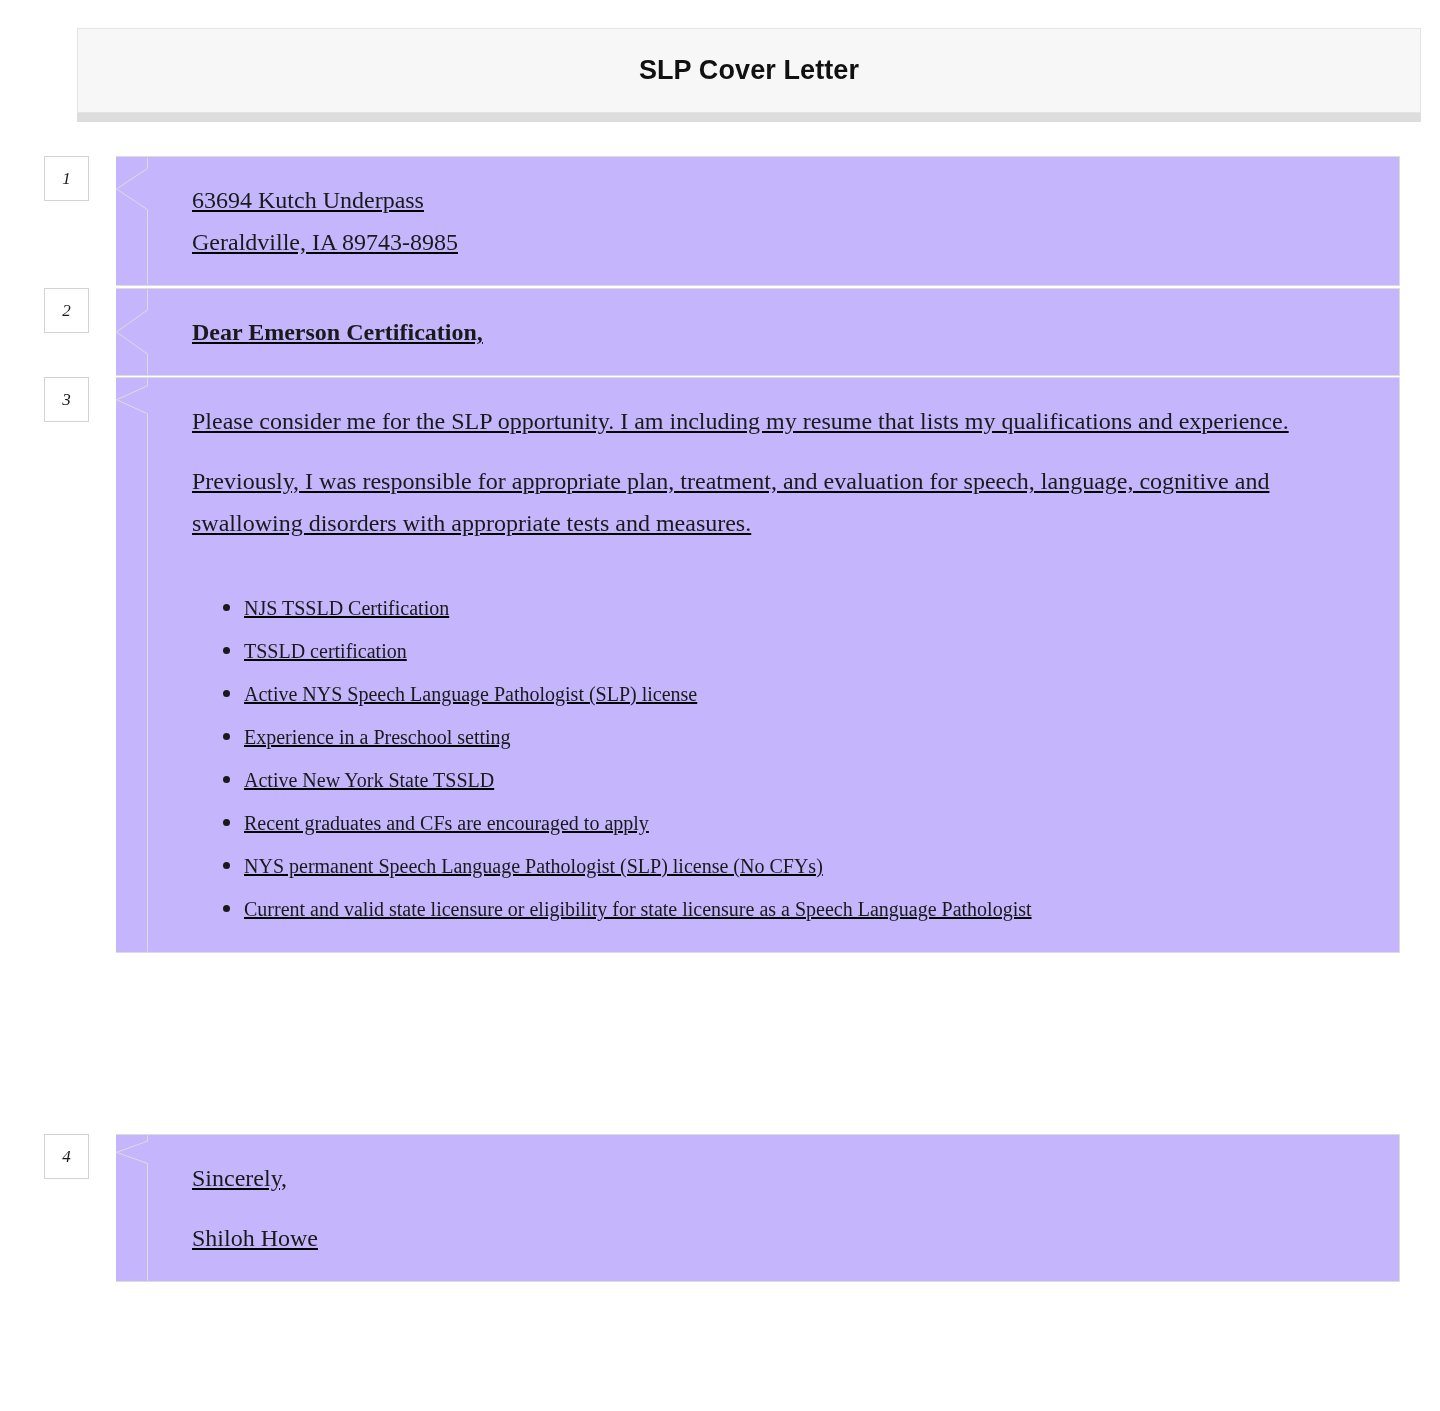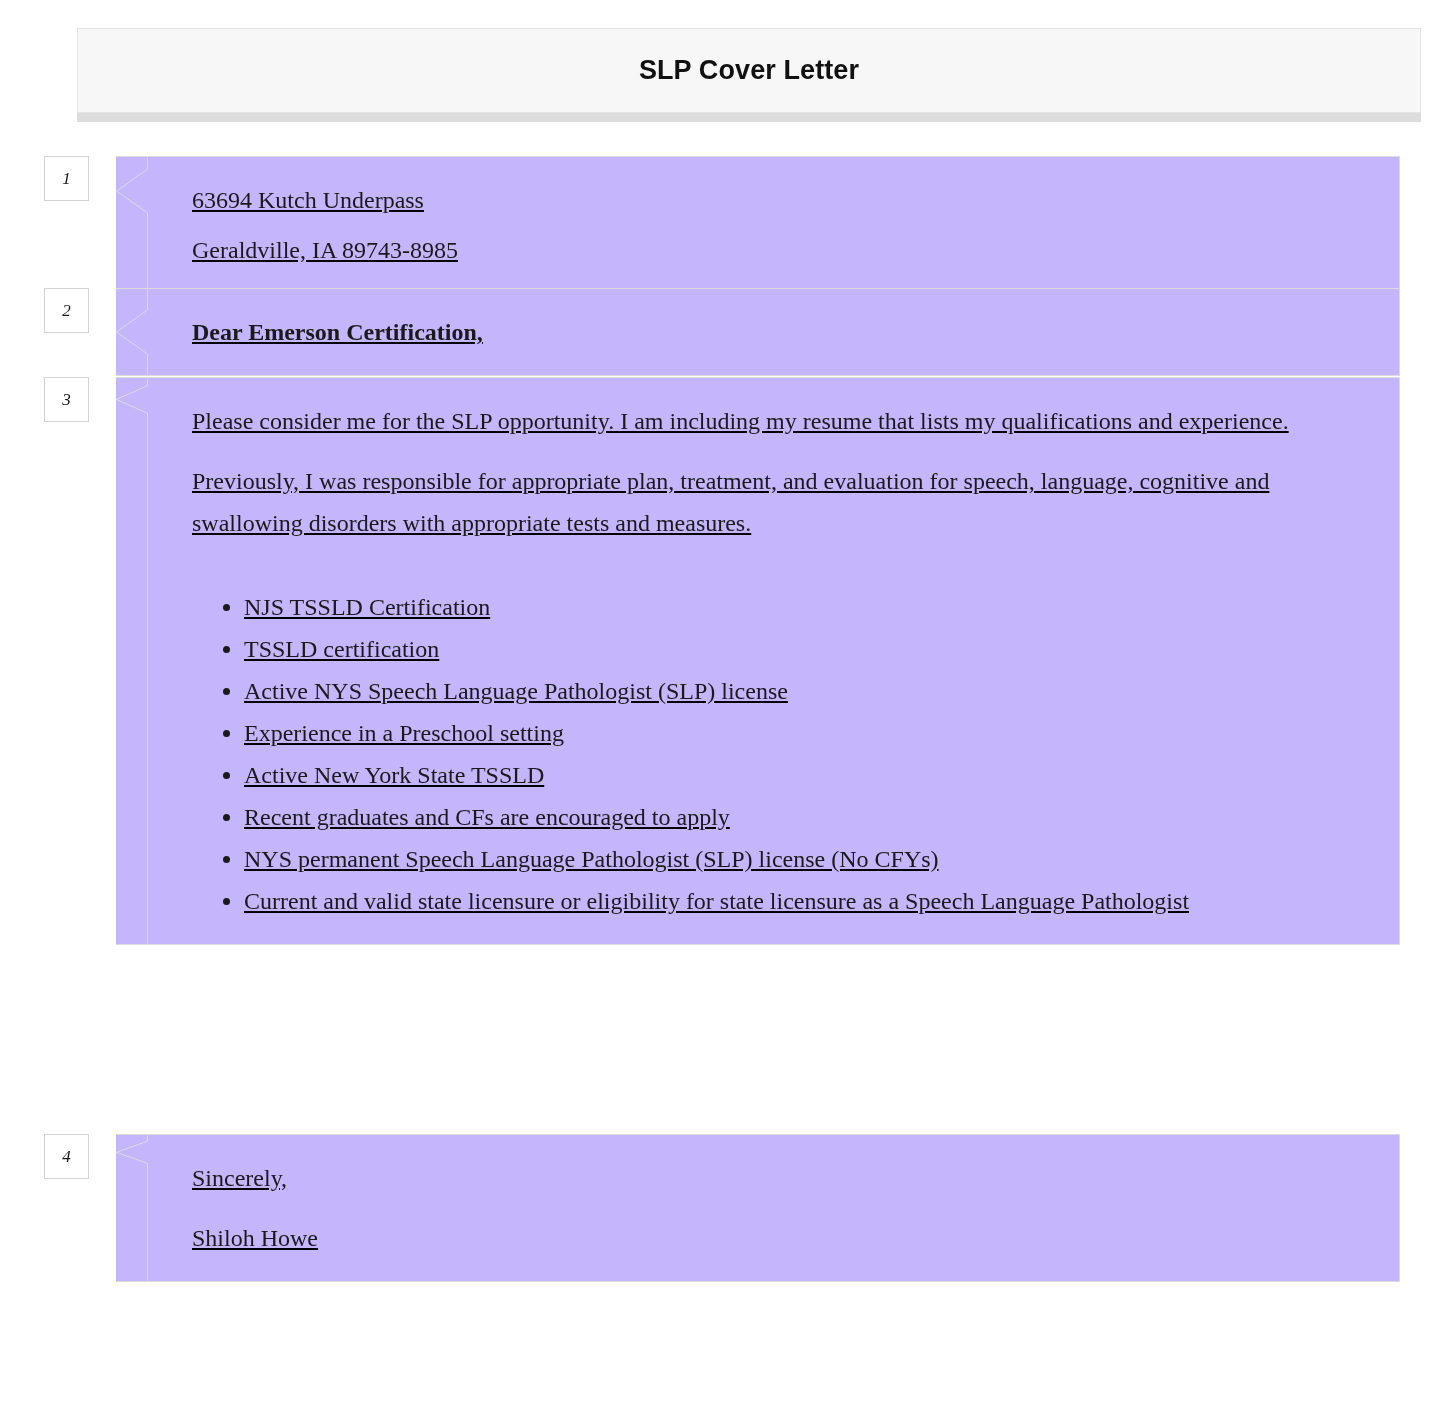--- a/index.html
+++ b/index.html
@@ -117,21 +117,21 @@
   .ptext + .ptext {
     margin-top: 18px;
   }
   .blist {
     margin: 42px 0 0 0;
     padding: 0 0 0 52px;
     list-style: disc;
   }
   .blist li {
     font-family: "Liberation Serif", serif;
-    font-size: 24px;
+    font-size: 20px;
     line-height: 42px;
     color: #1a1a1a;
   }
   .blist li::marker {
     font-size: 24px;
   }
 </style>
 </head>
 <body>
 
@@ -147,21 +147,21 @@
   <div class="block" id="block-1" style="top:156px;">
     <div class="badge">1</div>
     <div class="bubble" style="width:1284px;">
       <div class="bubble-left">
         <svg viewBox="0 0 32 112" preserveAspectRatio="none" xmlns="http://www.w3.org/2000/svg">
           <path d="M31.5 0.5 L31.5 10 L0.5 28 L31.5 46 L31.5 111.5" fill="none" stroke="#dcdcdc" stroke-width="1" vector-effect="non-scaling-stroke"></path>
         </svg>
       </div>
       <div class="bubble-inner">
         <p class="ptext">63694 Kutch Underpass</p>
-        <p class="ptext" style="margin-top:8px;">Geraldville, IA 89743-8985</p>
+        <p class="ptext" style="margin-top:0;">Geraldville, IA 89743-8985</p>
       </div>
     </div>
   </div>
 
   <div class="block" id="block-2" style="top:288px;">
     <div class="badge">2</div>
     <div class="bubble" style="width:1284px;">
       <div class="bubble-left">
         <svg viewBox="0 0 32 70" preserveAspectRatio="none" xmlns="http://www.w3.org/2000/svg">
           <path d="M31.5 0.5 L31.5 17 L0.5 35 L31.5 53 L31.5 69.5" fill="none" stroke="#dcdcdc" stroke-width="1" vector-effect="non-scaling-stroke"></path>

